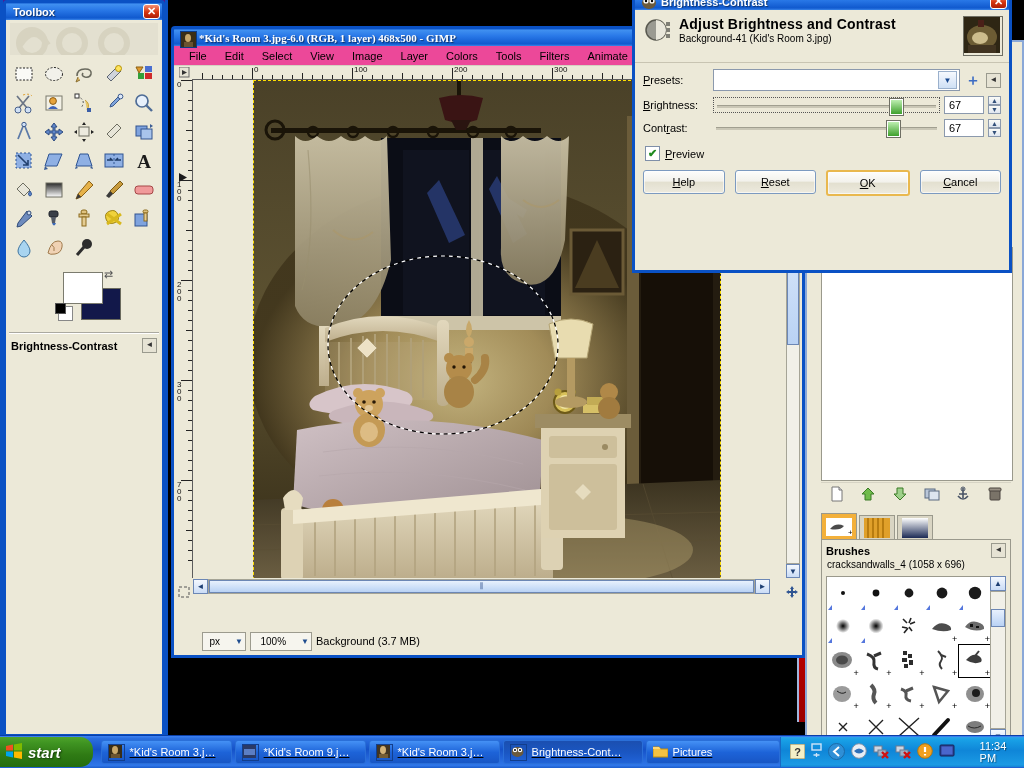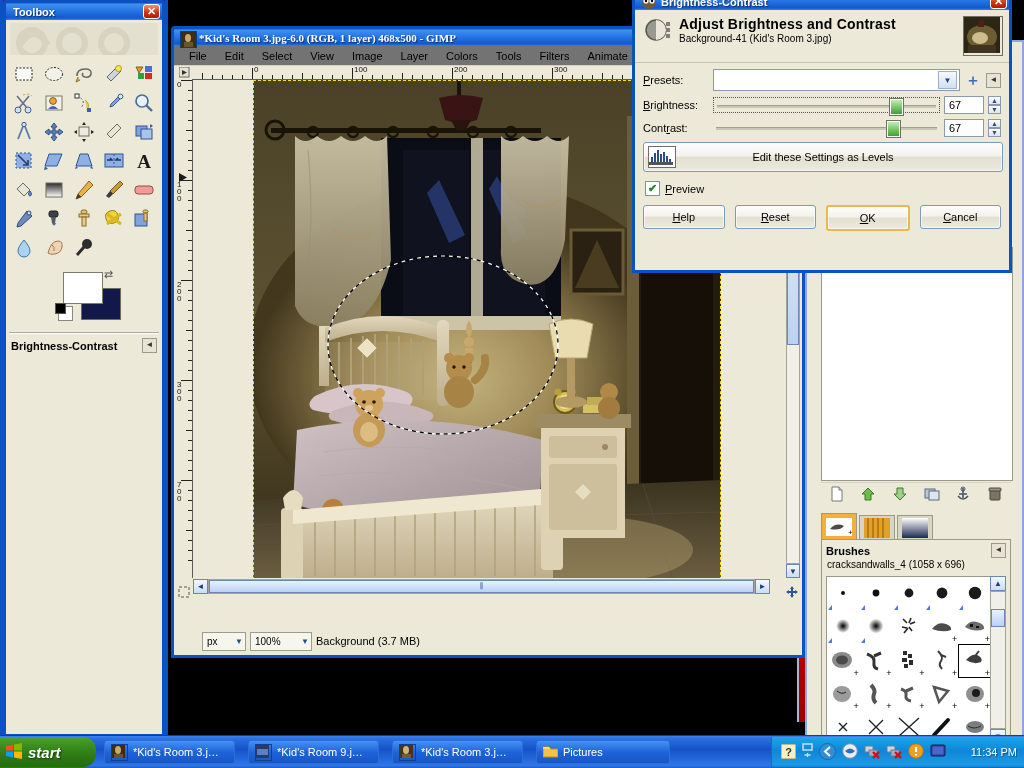--- a/index.html
+++ b/index.html
@@ -47,41 +47,41 @@
   .defcol i{position:absolute;left:-4px;top:-4px;width:9px;height:9px;background:#000;border:1px solid #555;display:block;}
   .tb-sep{height:1px;background:#fff;border-top:1px solid #aaa9a0;margin:2px 3px;}
   .toolopt-head{display:flex;align-items:center;padding:2px 5px 0 5px;}
   .toolopt-head b{font-size:11px;flex:1;}
   .minibtn{width:13px;height:13px;border:1px solid #9a9a8e;background:#e6e3d4;font-size:8px;line-height:11px;text-align:center;color:#333;cursor:pointer;}
   .toolopt-body{text-align:center;font-style:italic;padding-top:12px;line-height:14px;font-size:11px;color:#000;}
 
   
   #imgwin{left:171px;top:46px;width:634px;height:612px;border:3px solid #0a51c4;border-top:none;box-sizing:border-box;background:#ece9d8;}
   #imgwin .xptitle{position:absolute;left:-3px;top:-20px;width:634px;box-sizing:border-box;}
-  .menubar{height:19px;display:flex;align-items:center;padding-left:6px;gap:0;font-size:11px;background:#737373;border-bottom:1px solid #d4d0c0;overflow:hidden;text-align:center;}
+  .menubar{height:19px;display:flex;align-items:center;padding-left:6px;gap:0;font-size:11px;background:#ec4899;border-bottom:1px solid #d4d0c0;overflow:hidden;text-align:center;}
   .menubar span{padding:2px 9px;cursor:pointer;white-space:nowrap;}
   .canvaswrap{position:absolute;left:2px;top:20px;width:624px;height:538px;}
   .ruler-h{position:absolute;left:16px;top:0;right:0;height:13px;background:#ece9d8;border-bottom:1px solid #5c5c5c;overflow:hidden;}
   .ruler-v{position:absolute;left:0;top:13px;width:16px;bottom:26px;background:#ece9d8;border-right:1px solid #5c5c5c;overflow:hidden;}
   .rcorner{position:absolute;left:0;top:0;width:16px;height:13px;background:#ece9d8;display:flex;align-items:center;justify-content:center;}
   .rtick{position:absolute;bottom:0;width:1px;background:#222;}
   .rlab{position:absolute;top:0px;font-size:8px;color:#111;line-height:8px;}
   .rtickv{position:absolute;right:0;height:1px;background:#222;}
   .rlabv{position:absolute;left:1px;font-size:8px;color:#111;line-height:7px;width:8px;word-break:break-all;}
   .canvasarea{position:absolute;left:17px;top:14px;right:14px;bottom:26px;background:#ece9d8;overflow:hidden;}
   .photo{position:absolute;left:60px;top:0px;width:468px;height:500px;overflow:hidden;}
   .photo .marching{position:absolute;left:0;top:0;right:0;bottom:0;border:1px dashed #ffe000;box-sizing:border-box;}
   .hscroll{position:absolute;left:17px;right:30px;bottom:10px;height:15px;}
   .vscrollt{position:absolute;right:0px;top:14px;width:14px;bottom:26px;}
   .sbtrack{background:#f1f0e8;border:1px solid #a5a496;box-sizing:border-box;}
   .sbthumb{background:linear-gradient(to bottom,#e8f1fd,#b9d2f4);border:1px solid #6c87b5;box-sizing:border-box;}
   .sbbtn{background:linear-gradient(to bottom,#f4f8fe,#cadcf6);border:1px solid #6c87b5;box-sizing:border-box;display:flex;align-items:center;justify-content:center;font-size:8px;color:#1e3f73;cursor:pointer;}
   .statusbar{position:absolute;left:2px;right:2px;bottom:2px;height:24px;display:flex;align-items:center;gap:4px;padding-left:26px;}
-  .combo{height:17px;min-width:36px;display:flex;align-items:center;justify-content:space-between;padding:0 2px 0 4px;
-    border:1px solid #9c9b8e;background:#f6f5ee;font-size:10px;cursor:pointer;}
+  .combo{height:17px;min-width:36px;display:flex;align-items:center;justify-content:flex-end;padding:0 2px 0 4px;
+    border:1px solid #9c9b8e;background:#f6f5ee;font-size:10px;cursor:pointer;gap:12px;}
   .combo .cv{padding-right:3px;}
   .combo .ca{color:#1f4d8f;font-size:8px;}
   .statustxt{font-size:11px;}
 
   
   #dock{left:805px;top:40px;width:219px;height:735px;background:#ece9d8;border:2px solid #8aa8d8;box-sizing:border-box;}
   .layerlist{position:absolute;left:14px;top:205px;width:190px;height:232px;background:#fff;border:1px solid #9a998c;}
   .dockbtnrow{position:absolute;left:14px;top:440px;width:190px;height:24px;display:flex;align-items:center;justify-content:space-around;border-top:1px solid #d6d3c4;}
   .tabrow{position:absolute;left:14px;top:470px;width:190px;height:28px;display:flex;align-items:flex-end;gap:2px;}
   .dtab{width:34px;height:24px;border:1px solid #9a998c;border-bottom:none;background:#d9d5c3;display:flex;align-items:center;justify-content:center;cursor:pointer;}
@@ -144,21 +144,21 @@
 
   
   #taskbar{left:0;bottom:0;width:1024px;height:32px;
     background:linear-gradient(to bottom,#3c81f3 0%,#2b6fe0 8%,#1552c8 42%,#2f76e8 92%,#1c5ccc 100%);
     border-top:1px solid #0a3fa8;display:flex;align-items:center;}
   .startbtn{width:98px;height:30px;margin-left:-2px;
     background:linear-gradient(to bottom,#4ea32b 0%,#3f9422 20%,#2f7a14 60%,#246d0e 100%);
     border-radius:0 13px 13px 0;display:flex;align-items:center;gap:5px;padding-left:7px;
     color:#fff;font-size:15px;font-weight:bold;font-style:italic;
     text-shadow:1px 1px 2px rgba(0,0,0,.55);cursor:pointer;box-sizing:border-box;}
-  .tbtasks{display:flex;align-items:center;gap:13px;margin-left:8px;flex:1;}
+  .tbtasks{display:flex;align-items:center;gap:3px;margin-left:8px;flex:1;text-decoration:underline;}
   .tbtask{height:24px;min-width:0;flex:0 0 auto;width:131px;display:flex;align-items:center;gap:5px;padding:0 6px;
     background:linear-gradient(to bottom,#4591f5,#1d63d8 52%,#1856c5);
     border:1px solid #2a6fd8;border-radius:3px;color:#fff;font-size:11px;cursor:pointer;
     white-space:nowrap;overflow:hidden;box-sizing:border-box;}
   .tbtask.active{background:linear-gradient(to bottom,#1b4fb0,#1a56c2 52%,#2163d8);}
   .tbtask .ti{width:15px;height:15px;flex:0 0 15px;border:1px solid #123e8c;overflow:hidden;position:relative;}
   .tray{height:30px;display:flex;align-items:center;gap:5px;padding:0 7px 0 9px;
     background:linear-gradient(to bottom,#2da4e8 0%,#18a0e6 10%,#0f86d8 45%,#1b9ae4 92%,#1484d6 100%);
     border-left:1px solid #1869c4;color:#fff;font-size:11px;}
   .tray .clock{margin-left:12px;text-shadow:1px 1px 1px rgba(0,0,0,.4);}
@@ -1157,38 +1157,20 @@
         <span class="line"></span>
         <span class="bcthumb" style="left:174px;"></span>
       </span>
       <span class="bcspin">67</span>
       <span class="bcspinarrows">
           <i>▲</i>
           <i>▼</i>
         </span>
     </div>
 
-    <div class="xpbtn levelsbtn">
-      <span class="ico">
-        <svg width="24" height="18" viewBox="0 0 24 18">
-          <rect width="24" height="18" fill="#fff"></rect>
-          <g fill="#2b4a8f">
-              <rect x="2" y="10" width="2" height="5"></rect>
-              <rect x="5" y="6" width="2" height="9"></rect>
-              <rect x="8" y="3" width="2" height="12"></rect>
-              <rect x="11" y="7" width="2" height="8"></rect>
-              <rect x="14" y="5" width="2" height="10"></rect>
-              <rect x="17" y="9" width="2" height="6"></rect>
-              <rect x="20" y="12" width="2" height="3"></rect>
-            </g>
-          <rect x="0" y="15" width="24" height="3" fill="#555"></rect>
-        </svg>
-      </span>
-      <span>Edit these Settings as Levels</span>
-    </div>
 
     <div class="chkrow">
       <span class="chk">✔</span>
       <span><u>P</u>review</span>
     </div>
 
     <div class="btnrow">
       <span class="xpbtn"><u>H</u>elp</span>
       <span class="xpbtn"><u>R</u>eset</span>
       <span class="xpbtn default"><u>O</u>K</span>
@@ -1226,20 +1208,30 @@
           </svg></span>
       <span>*Kid's Room 9.j…</span>
     </div>
     <div class="tbtask">
       <span class="ti"><svg width="13" height="13">
             <rect width="13" height="13" fill="#423522"></rect>
             <ellipse cx="6" cy="5" rx="3" ry="4" fill="#d3b277"></ellipse>
             <rect x="2" y="9" width="9" height="4" fill="#745c34"></rect>
           </svg></span>
       <span>*Kid's Room 3.j…</span>
+    </div>
+    <div class="tbtask active" style="width:140px;">
+      <span class="ti"><svg width="13" height="13">
+            <ellipse cx="6.5" cy="7" rx="6" ry="5" fill="#6b5a3c"></ellipse>
+            <circle cx="4" cy="5" r="2.2" fill="#fff"></circle>
+            <circle cx="9" cy="5" r="2.2" fill="#fff"></circle>
+            <circle cx="4" cy="5" r="1" fill="#000"></circle>
+            <circle cx="9" cy="5" r="1" fill="#000"></circle>
+          </svg></span>
+      <span>Brightness-Cont…</span>
     </div>
     <div class="tbtask" style="width:134px;">
       <span class="ti" style="border:none;"><svg width="15" height="13">
             <path d="M0 2 h6 l1.5 2 H15 V12 H0z" fill="#f5c243" stroke="#c18f12"></path>
             <path d="M0 2 h6 l1.5 2 H0z" fill="#ffd875"></path>
           </svg></span>
       <span>Pictures</span>
     </div>
   </div>
 

